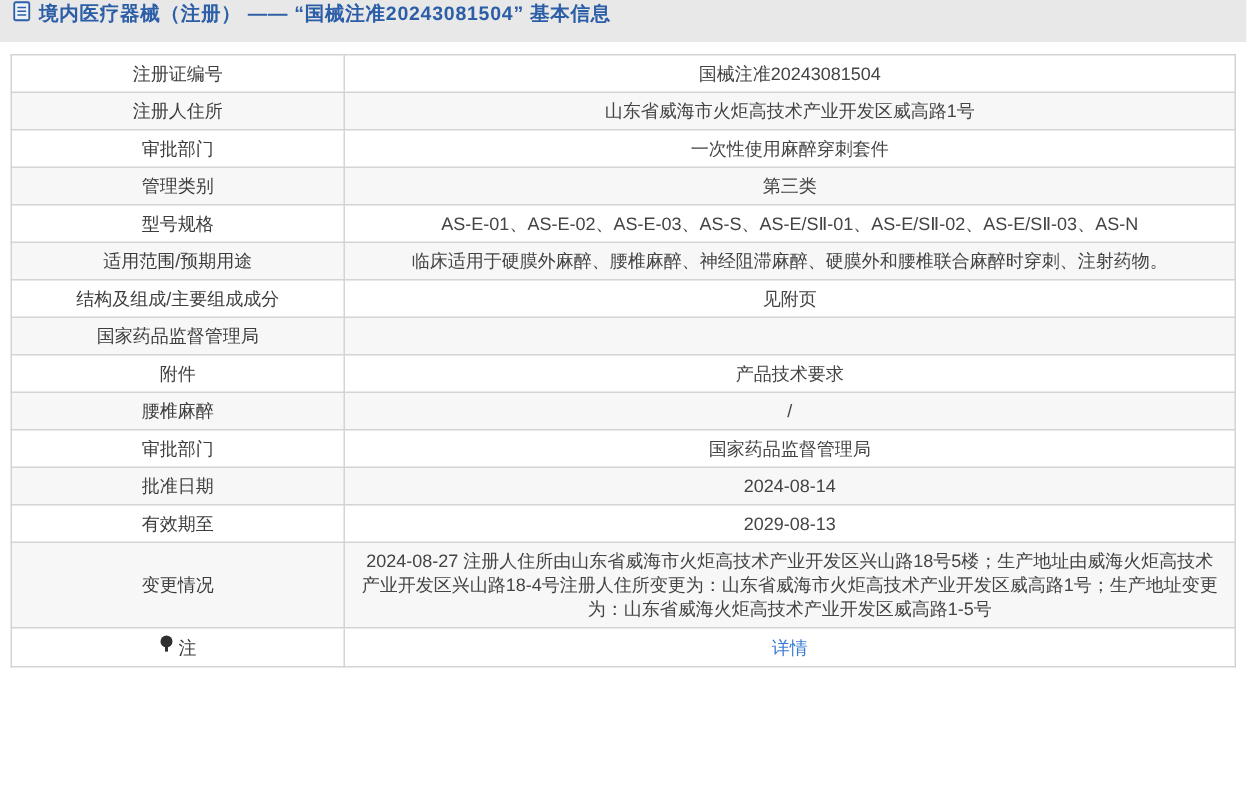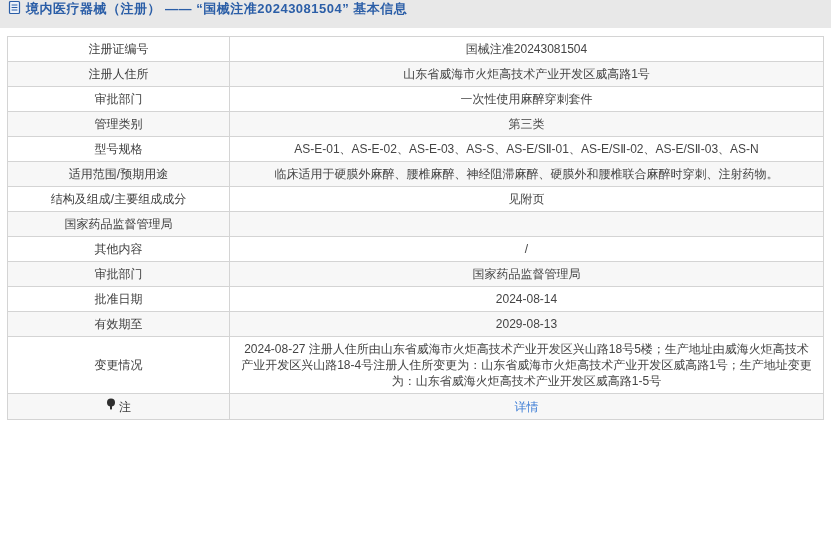--- a/index.html
+++ b/index.html
@@ -105,21 +105,25 @@
     </tr>
     <tr>
       <th>结构及组成/主要组成成分</th>
       <td>见附页</td>
     </tr>
     <tr>
       <th>国家药品监督管理局</th>
       <td></td>
     </tr>
     <tr>
-      <th>其他内容</th>
+      <th>附件</th>
+      <td>产品技术要求</td>
+    </tr>
+    <tr>
+      <th>腰椎麻醉</th>
       <td>/</td>
     </tr>
     <tr>
       <th>审批部门</th>
       <td>国家药品监督管理局</td>
     </tr>
     <tr>
       <th>批准日期</th>
       <td>2024-08-14</td>
     </tr>

